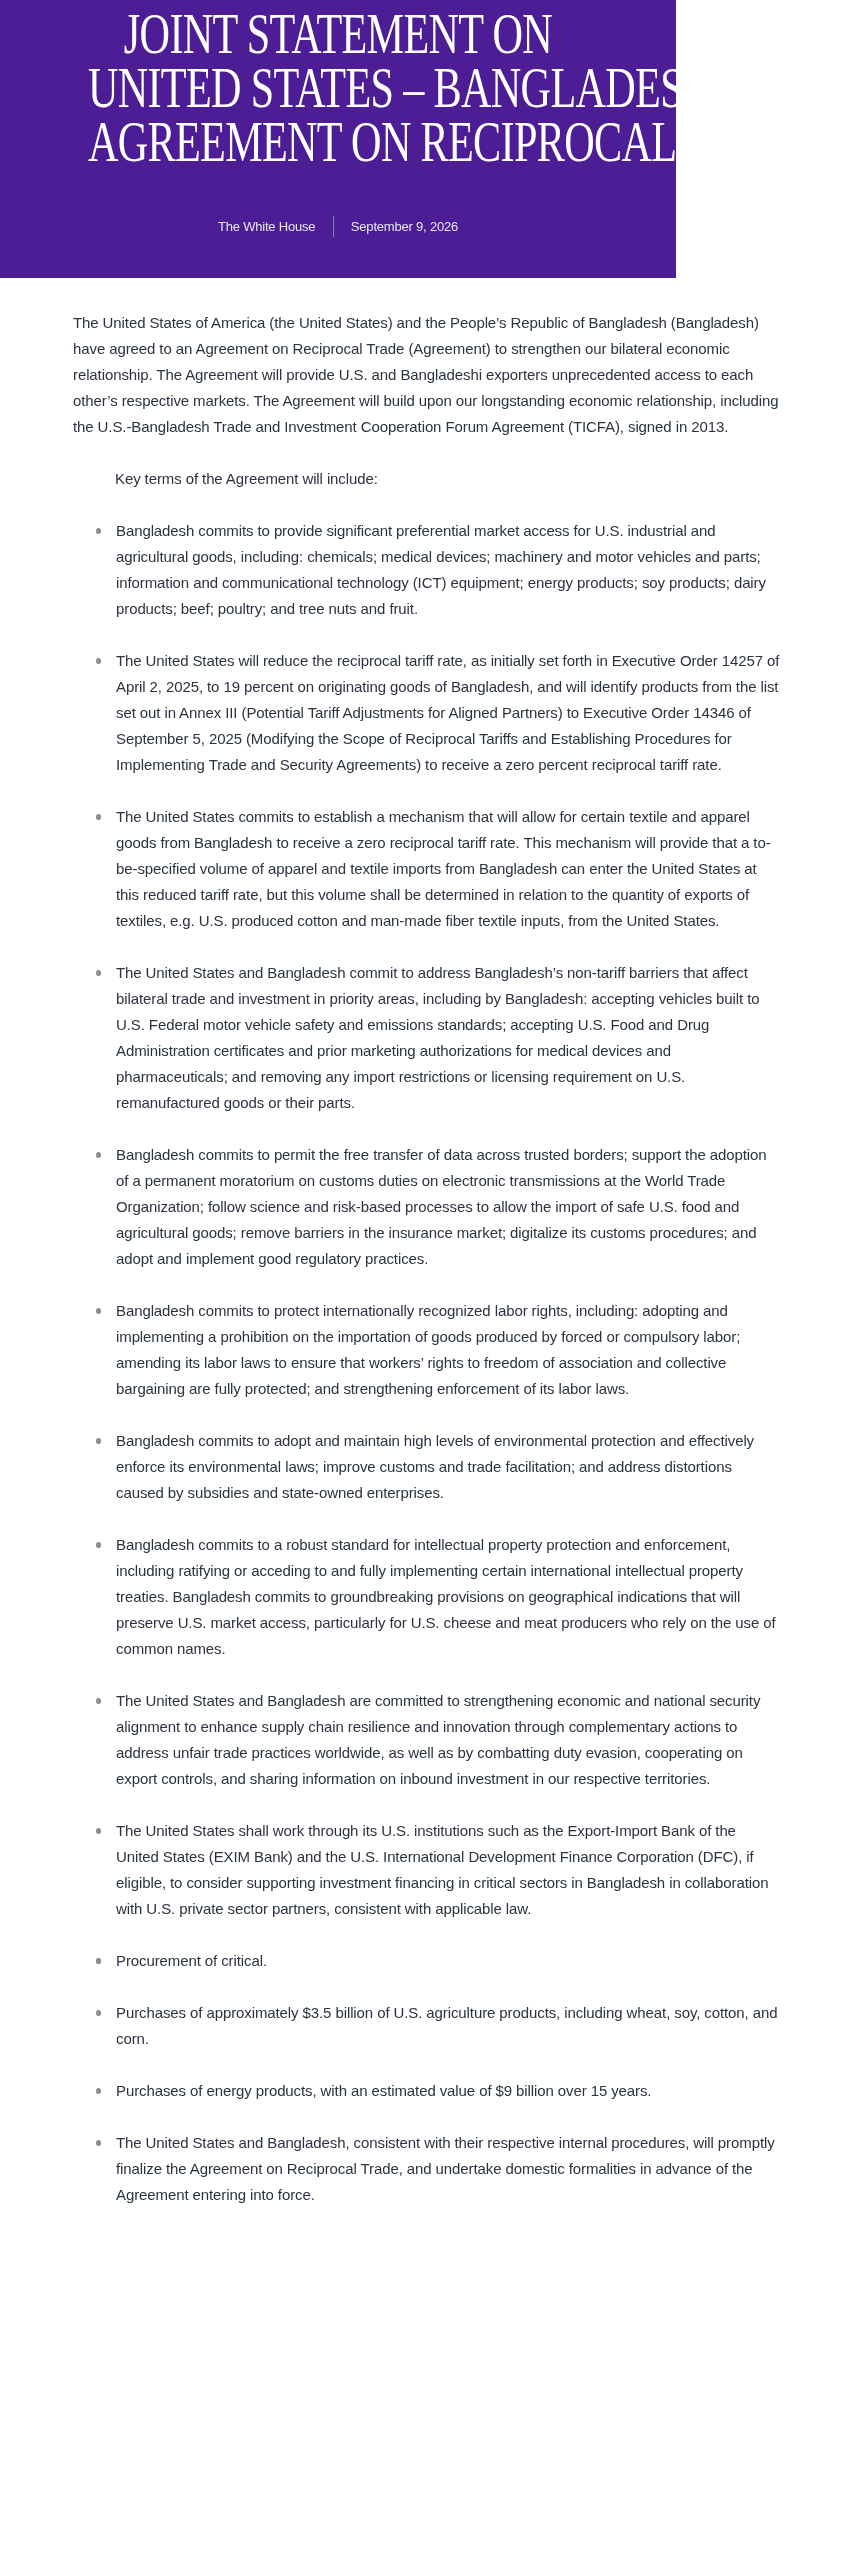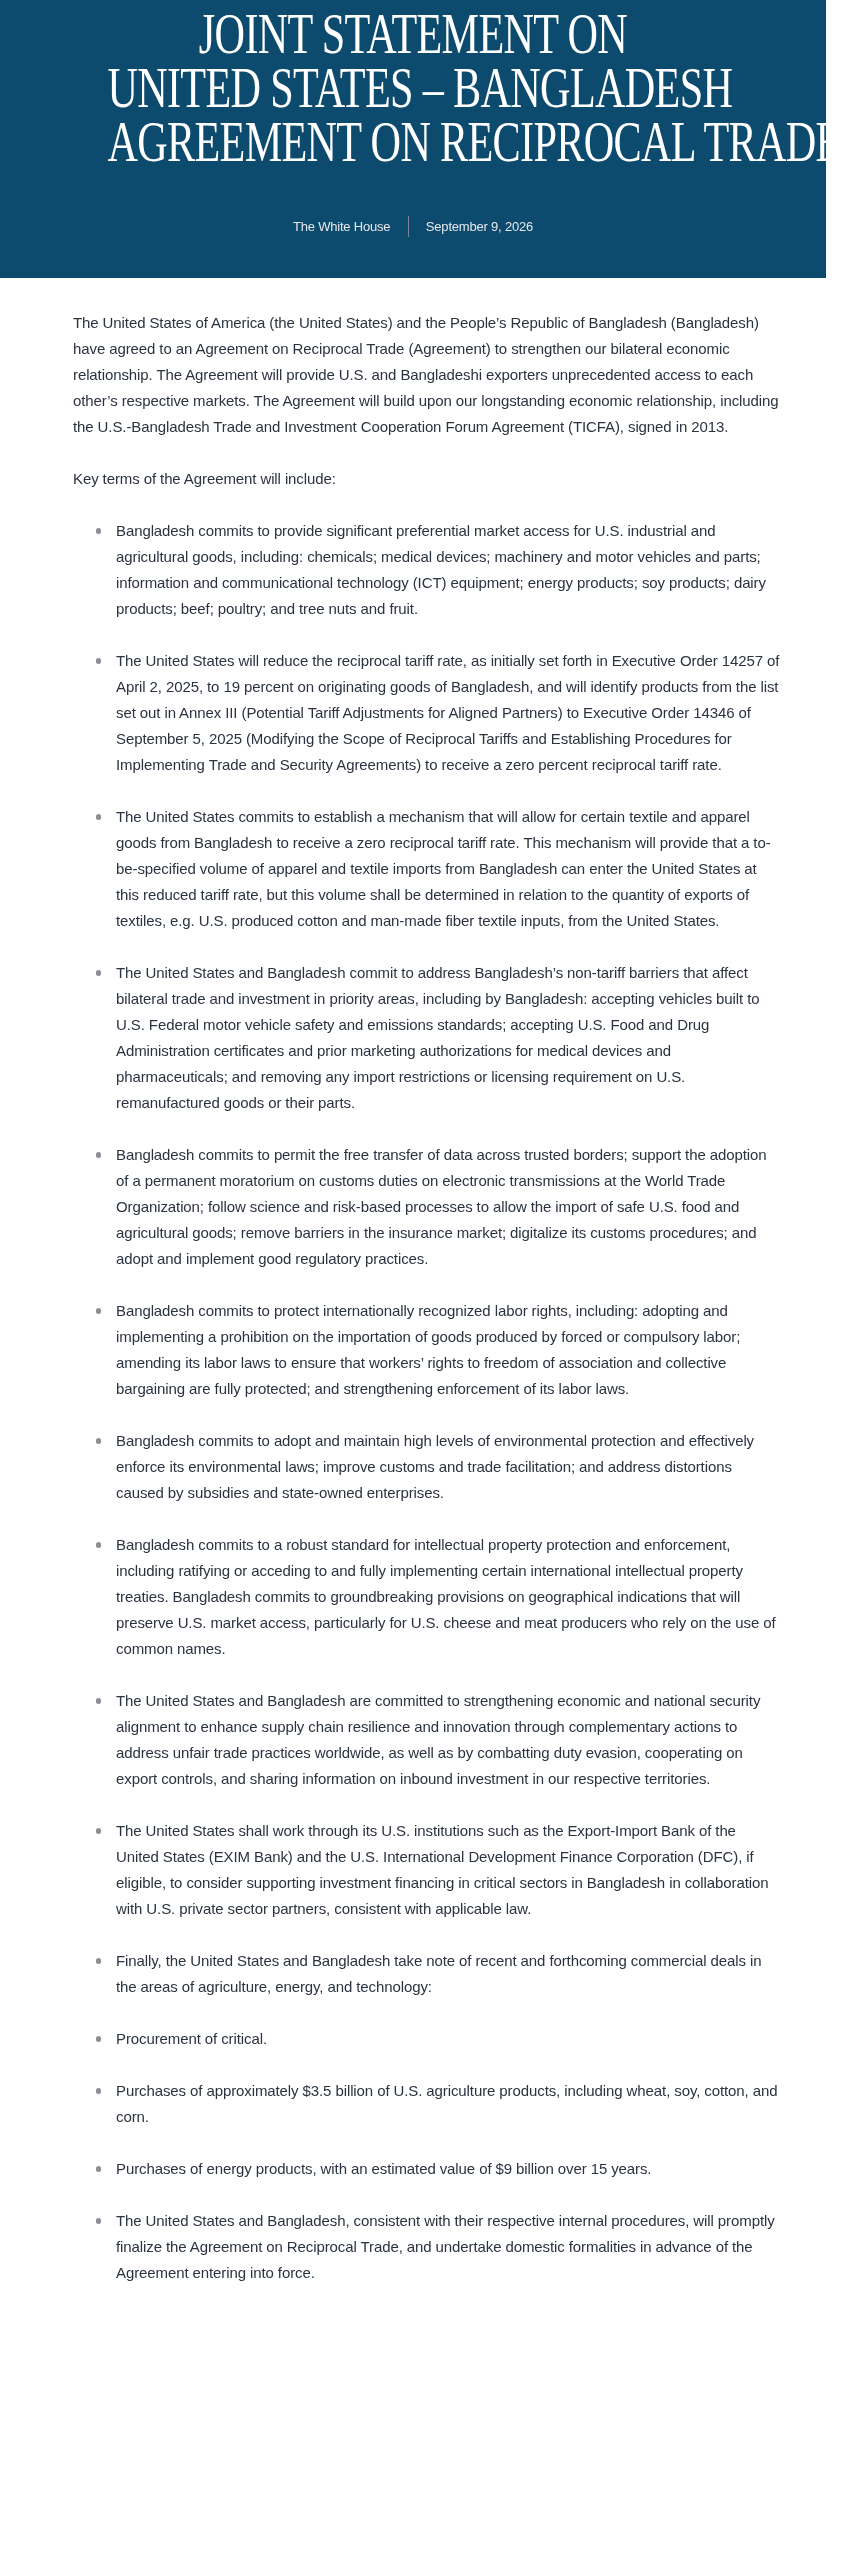--- a/index.html
+++ b/index.html
@@ -1,21 +1,21 @@
 <!DOCTYPE html>
 <html style="font-size:14px"><head>
 <meta charset="utf-8">
 <style>
   * { box-sizing: border-box; margin: 0; padding: 0; }
   html, body { width: 853px; background: #ffffff; }
   body { font-family: "Liberation Sans", "DejaVu Sans", sans-serif; color: #2b3340; }
 
   .hero {
-    width: 826px; height: 278px;
-    background: #0c4a6e;
+    width: 676px; height: 278px;
+    background: #4c1d95;
     position: relative;
     text-align: center;
   }
   .hero-title {
     position: absolute; left: 0; right: 0; top: 7px;
     color: #ffffff;
     font-family: "Liberation Serif", "DejaVu Serif", serif;
     font-weight: 400;
     font-size: 57px;
     line-height: 54px;
@@ -44,21 +44,21 @@
     margin-left: 73px;
     padding-top: 32px;
     padding-bottom: 35px;
     font-size: 15px;
     line-height: 26px;
     color: #2b3340;
     letter-spacing: -0.1px;
   }
   .content p { margin: 0; }
   .content p.intro { margin-bottom: 26px; }
-  .content p.lead { margin-bottom: 26px; }
+  .content p.lead { margin-bottom: 26px; margin-left: 42px; }
 
   ul.terms { list-style: none; }
   ul.terms li {
     position: relative;
     padding-left: 43px;
     margin-bottom: 26px;
   }
   ul.terms li .bullet {
     position: absolute;
     left: 22.5px; top: 10.4px;
@@ -91,20 +91,20 @@
     <li><span class="bullet"></span><span>Bangladesh commits to provide significant preferential market access for U.S. industrial and agricultural goods, including: chemicals; medical devices; machinery and motor vehicles and parts; information and communicational technology (ICT) equipment; energy products; soy products; dairy products; beef; poultry; and tree nuts and fruit.</span></li>
     <li><span class="bullet"></span><span>The United States will reduce the reciprocal tariff rate, as initially set forth in Executive Order 14257 of April 2, 2025, to 19 percent on originating goods of Bangladesh, and will identify products from the list set out in Annex III (Potential Tariff Adjustments for Aligned Partners) to Executive Order 14346 of September 5, 2025 (Modifying the Scope of Reciprocal Tariffs and Establishing Procedures for Implementing Trade and Security Agreements) to receive a zero percent reciprocal tariff rate.</span></li>
     <li><span class="bullet"></span><span>The United States commits to establish a mechanism that will allow for certain textile and apparel goods from Bangladesh to receive a zero reciprocal tariff rate.  This mechanism will provide that a to-be-specified volume of apparel and textile imports from Bangladesh can enter the United States at this reduced tariff rate, but this volume shall be determined in relation to the quantity of exports of textiles, e.g. U.S. produced cotton and man-made fiber textile inputs, from the United States.</span></li>
     <li><span class="bullet"></span><span>The United States and Bangladesh commit to address Bangladesh’s non-tariff barriers that affect bilateral trade and investment in priority areas, including by Bangladesh: accepting vehicles built to U.S. Federal motor vehicle safety and emissions standards; accepting U.S. Food and Drug Administration certificates and prior marketing authorizations for medical devices and pharmaceuticals; and removing any import restrictions or licensing requirement on U.S. remanufactured goods or their parts.</span></li>
     <li><span class="bullet"></span><span>Bangladesh commits to permit the free transfer of data across trusted borders; support the adoption of a permanent moratorium on customs duties on electronic transmissions at the World Trade Organization; follow science and risk-based processes to allow the import of safe U.S. food and agricultural goods; remove barriers in the insurance market; digitalize its customs procedures; and adopt and implement good regulatory practices.</span></li>
     <li><span class="bullet"></span><span>Bangladesh commits to protect internationally recognized labor rights, including: adopting and implementing a prohibition on the importation of goods produced by forced or compulsory labor; amending its labor laws to ensure that workers’ rights to freedom of association and collective bargaining are fully protected; and strengthening enforcement of its labor laws.</span></li>
     <li><span class="bullet"></span><span>Bangladesh commits to adopt and maintain high levels of environmental protection and effectively enforce its environmental laws; improve customs and trade facilitation; and address distortions caused by subsidies and state-owned enterprises.</span></li>
     <li><span class="bullet"></span><span>Bangladesh commits to a robust standard for intellectual property protection and enforcement, including ratifying or acceding to and fully implementing certain international intellectual property treaties.  Bangladesh commits to groundbreaking provisions on geographical indications that will preserve U.S. market access, particularly for U.S. cheese and meat producers who rely on the use of common names.</span></li>
     <li><span class="bullet"></span><span>The United States and Bangladesh are committed to strengthening economic and national security alignment to enhance supply chain resilience and innovation through complementary actions to address unfair trade practices worldwide, as well as by combatting duty evasion, cooperating on export controls, and sharing information on inbound investment in our respective territories.</span></li>
     <li><span class="bullet"></span><span>The United States shall work through its U.S. institutions such as the Export-Import Bank of the United States (EXIM Bank) and the U.S. International Development Finance Corporation (DFC), if eligible, to consider supporting investment financing in critical sectors in Bangladesh in collaboration with U.S. private sector partners, consistent with applicable law.</span></li>
-    <li><span class="bullet"></span><span>Finally, the United States and Bangladesh take note of recent and forthcoming commercial deals in the areas of agriculture, energy, and technology:</span></li>
+    <li><span class="bullet"></span></li>
     <li><span class="bullet"></span><span>Procurement of critical.</span></li>
     <li><span class="bullet"></span><span>Purchases of approximately $3.5 billion of U.S. agriculture products, including wheat, soy, cotton, and corn.</span></li>
     <li><span class="bullet"></span><span>Purchases of energy products, with an estimated value of $9 billion over 15 years.</span></li>
     <li><span class="bullet"></span><span>The United States and Bangladesh, consistent with their respective internal procedures, will promptly finalize the Agreement on Reciprocal Trade, and undertake domestic formalities in advance of the Agreement entering into force.</span></li>
   </ul>
 </main>
 
 
 </body></html>

